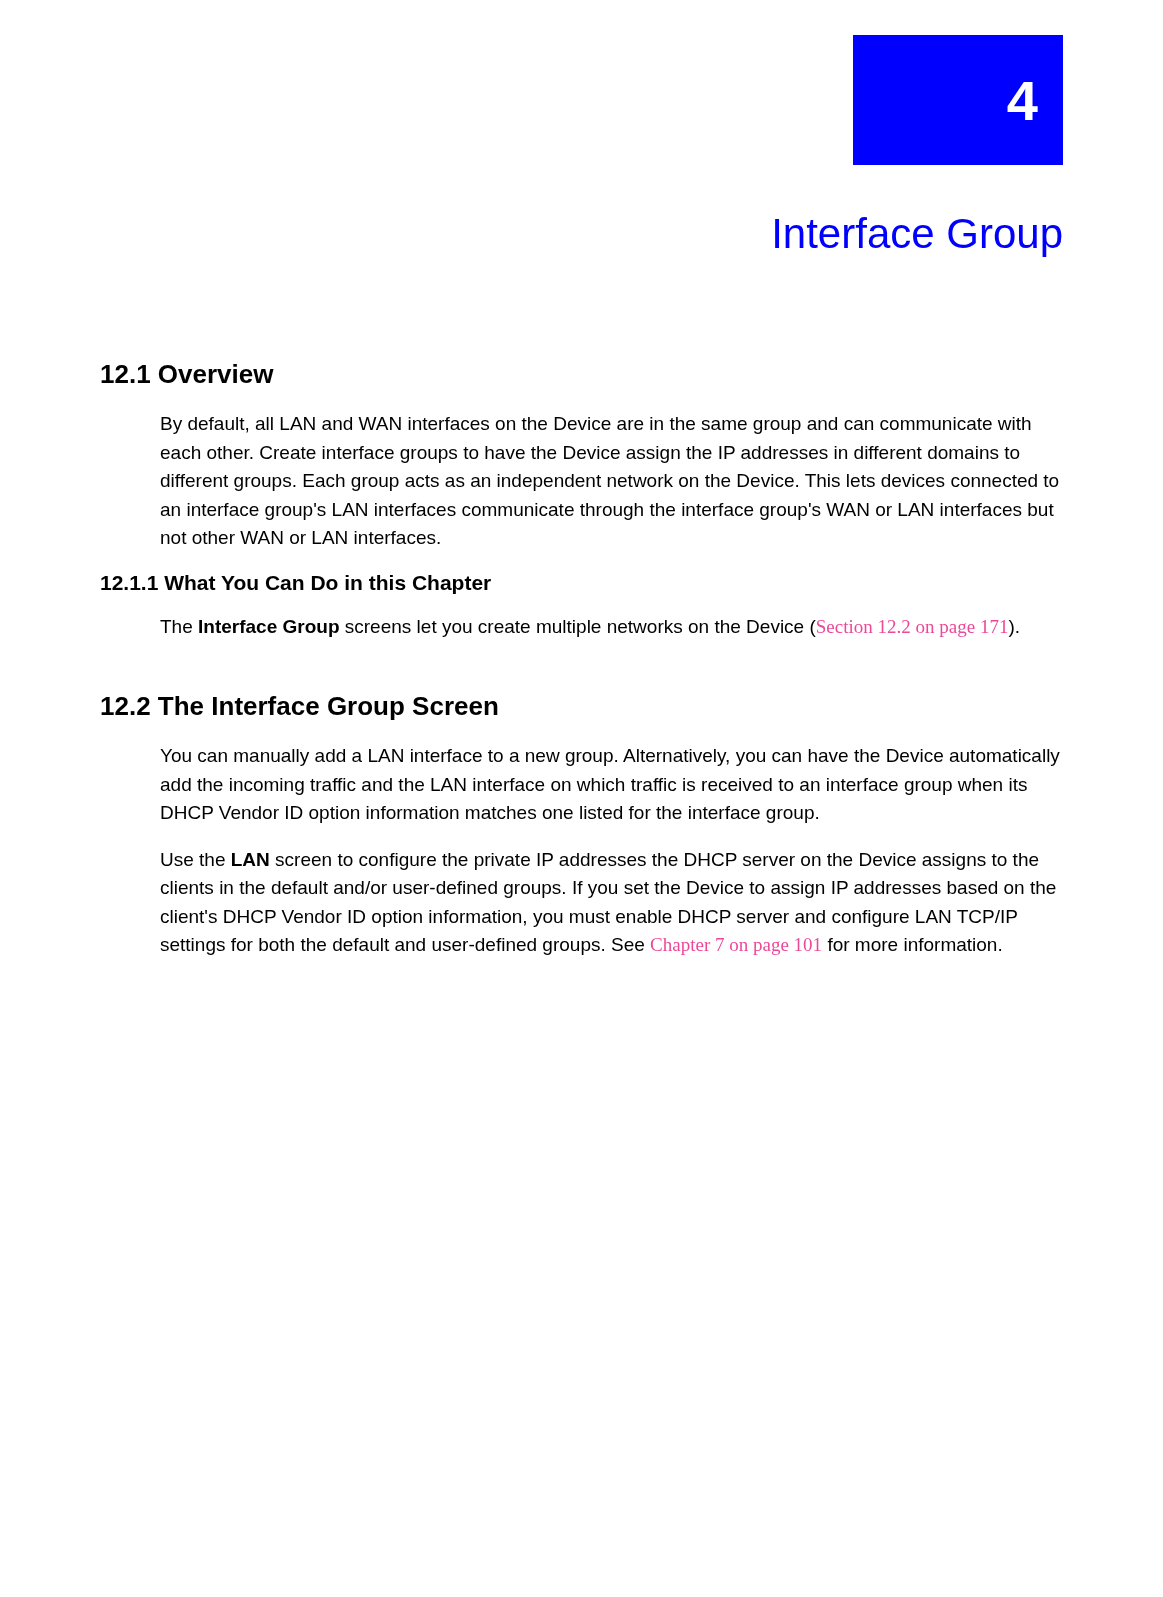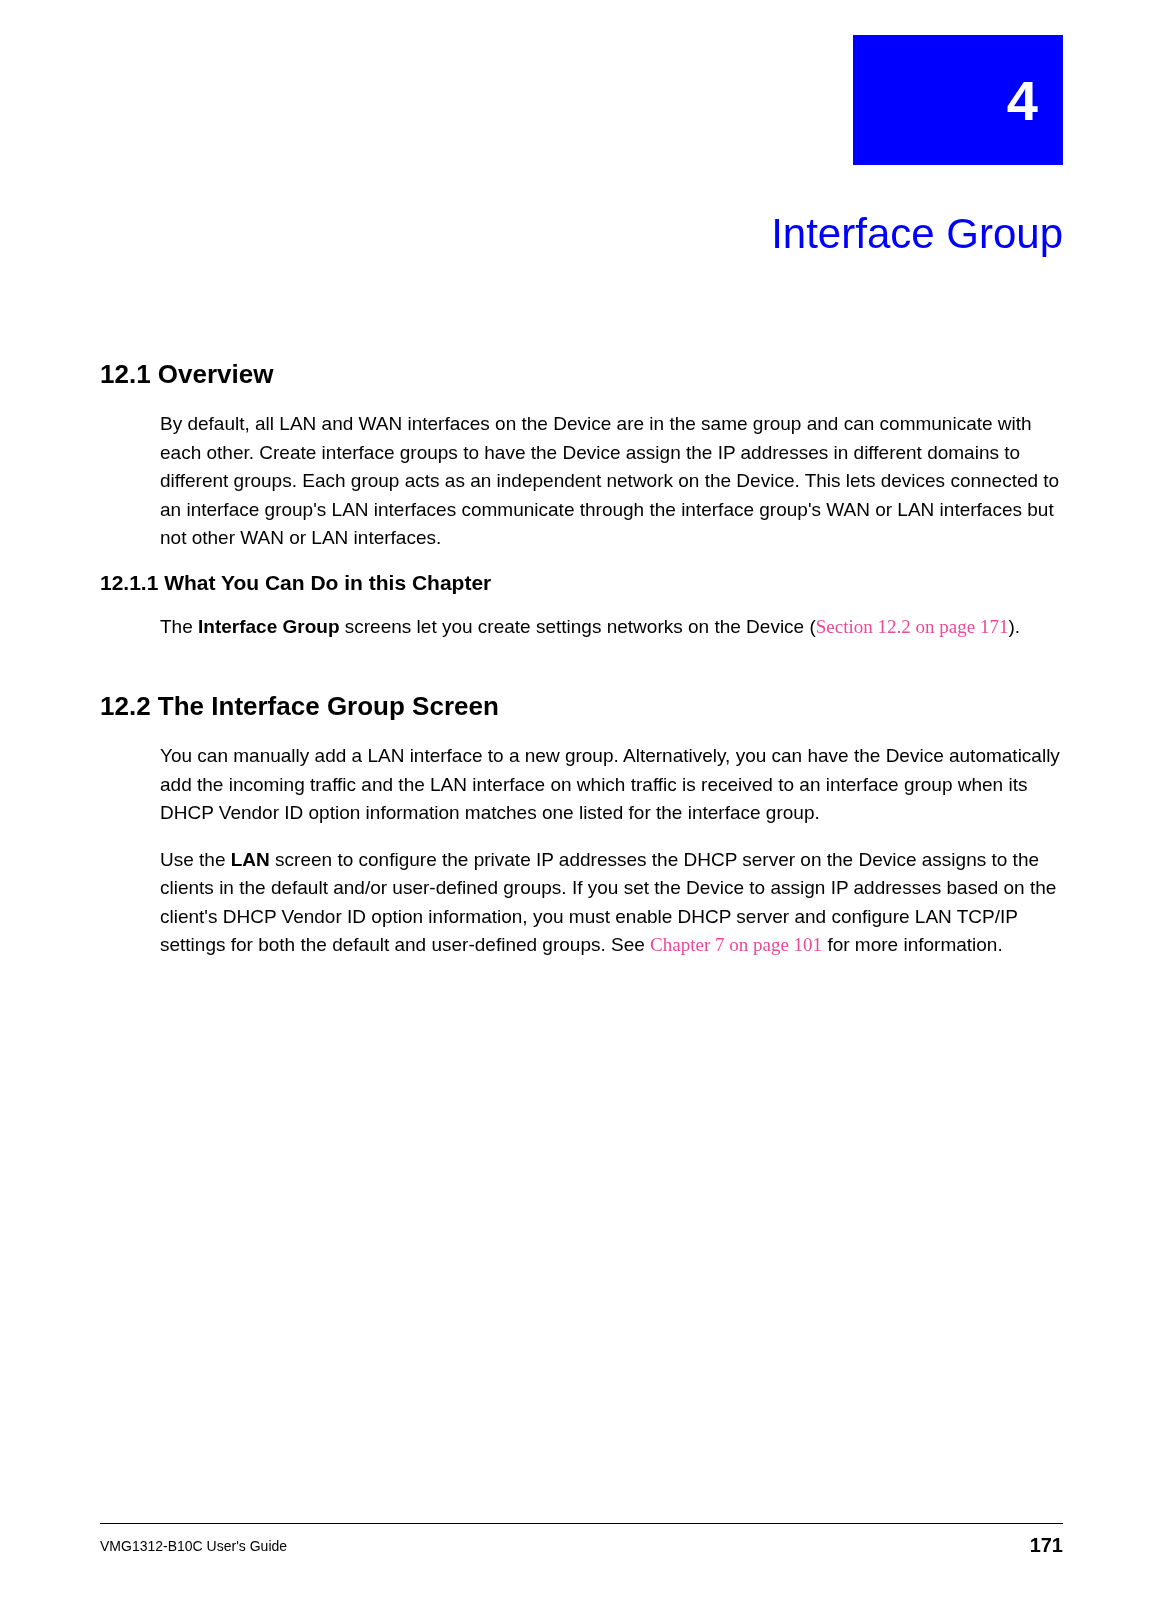--- a/index.html
+++ b/index.html
@@ -130,29 +130,25 @@
 
   <h1 class="chapter-title">Interface Group</h1>
 
   <div class="content">
 
     <h2 class="section-heading">12.1  Overview</h2>
     <p class="body-text">By default, all LAN and WAN interfaces on the Device are in the same group and can communicate with each other. Create interface groups to have the Device assign the IP addresses in different domains to different groups. Each group acts as an independent network on the Device. This lets devices connected to an interface group's LAN interfaces communicate through the interface group's WAN or LAN interfaces but not other WAN or LAN interfaces.</p>
 
     <h3 class="subsection-heading">12.1.1  What You Can Do in this Chapter</h3>
     <p class="body-text">
-      <span>The </span><span class="bold">Interface Group</span><span> screens let you create settings networks on the Device (</span><span class="link">Section 12.2 on page 171</span><span>).</span>
+      <span>The </span><span class="bold">Interface Group</span><span> screens let you create multiple networks on the Device (</span><span class="link">Section 12.2 on page 171</span><span>).</span>
     </p>
 
     <h2 class="section-heading section-12-2">12.2  The Interface Group Screen</h2>
     <p class="body-text">You can manually add a LAN interface to a new group. Alternatively, you can have the Device automatically add the incoming traffic and the LAN interface on which traffic is received to an interface group when its DHCP Vendor ID option information matches one listed for the interface group.</p>
     <p class="body-text">
       <span>Use the </span><span class="bold">LAN</span><span> screen to configure the private IP addresses the DHCP server on the Device assigns to the clients in the default and/or user-defined groups. If you set the Device to assign IP addresses based on the client's DHCP Vendor ID option information, you must enable DHCP server and configure LAN TCP/IP settings for both the default and user-defined groups. See </span><span class="link">Chapter 7 on page 101</span><span> for more information.</span>
     </p>
 
   </div>
 
-  <div class="footer">
-    <span class="footer-left">VMG1312-B10C User's Guide</span>
-    <span class="footer-right">171</span>
-  </div>
 
 </div>
 
 </body></html>

